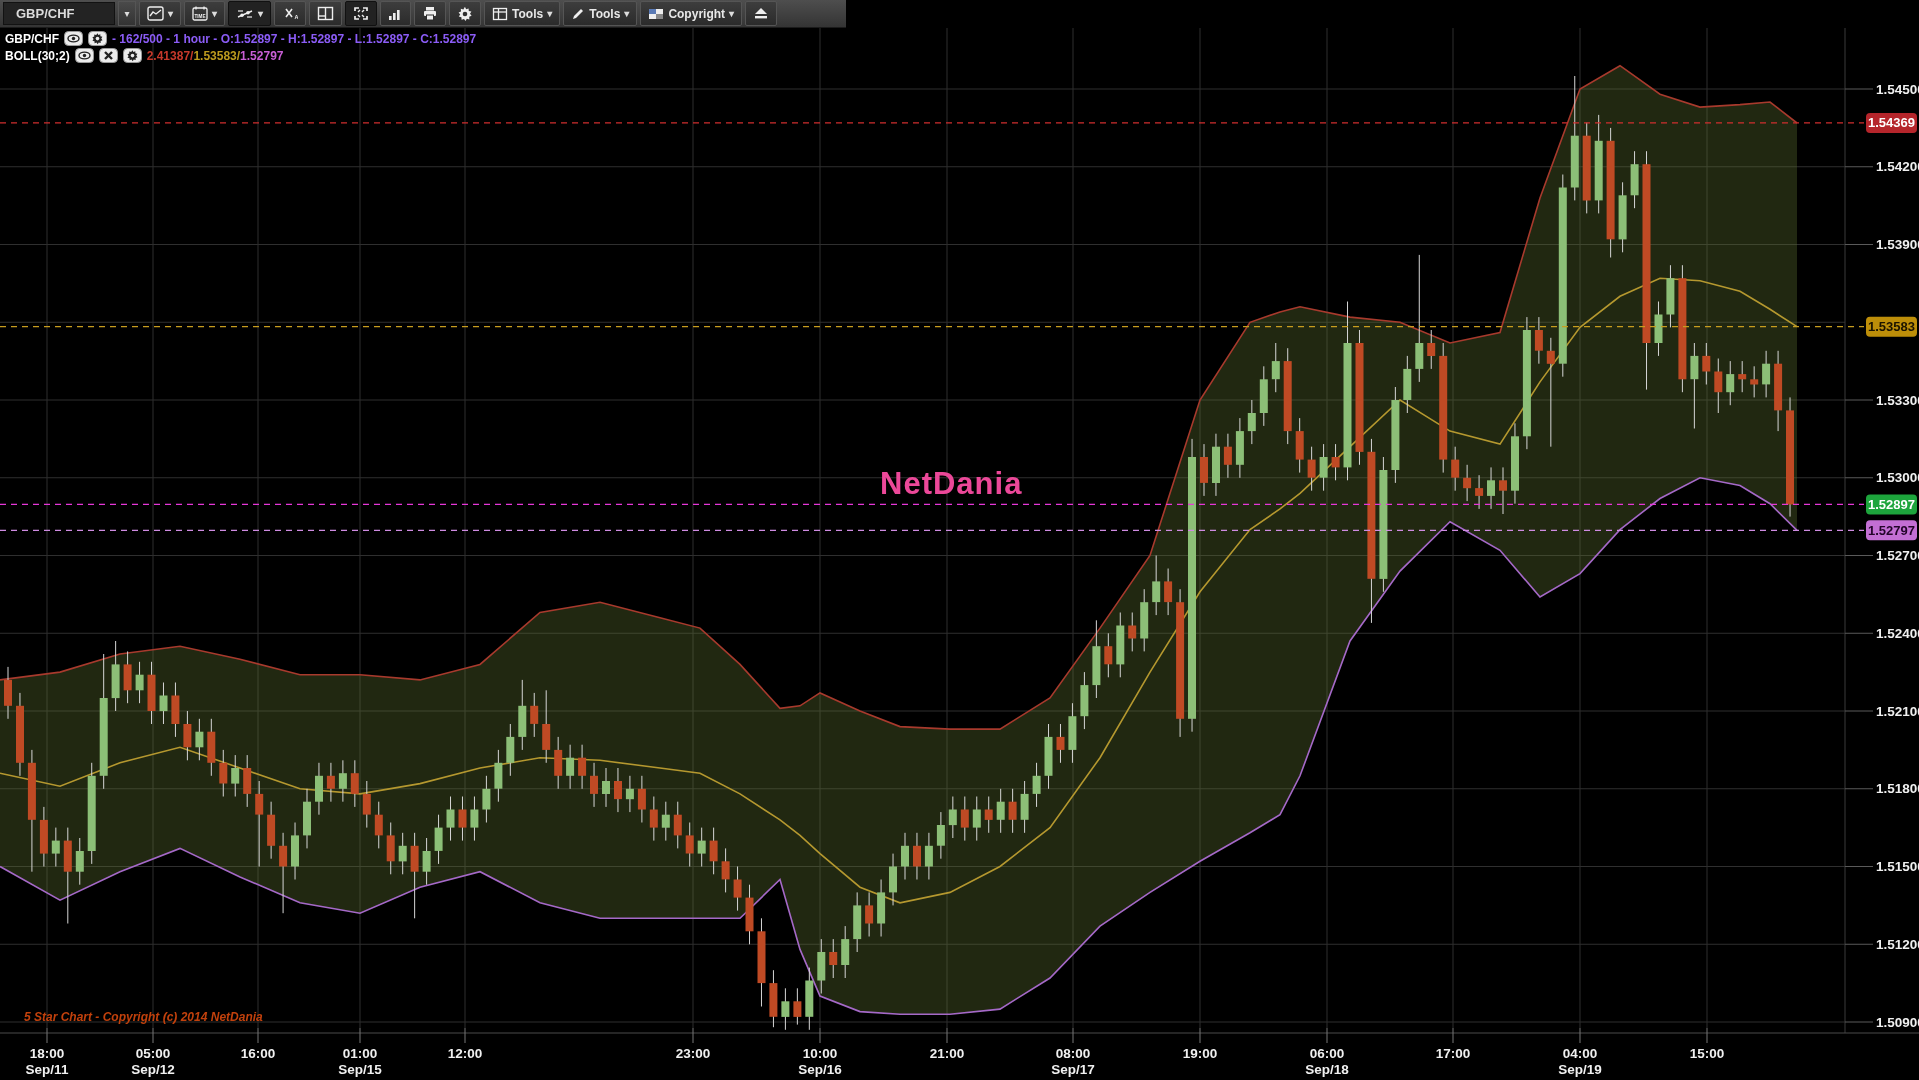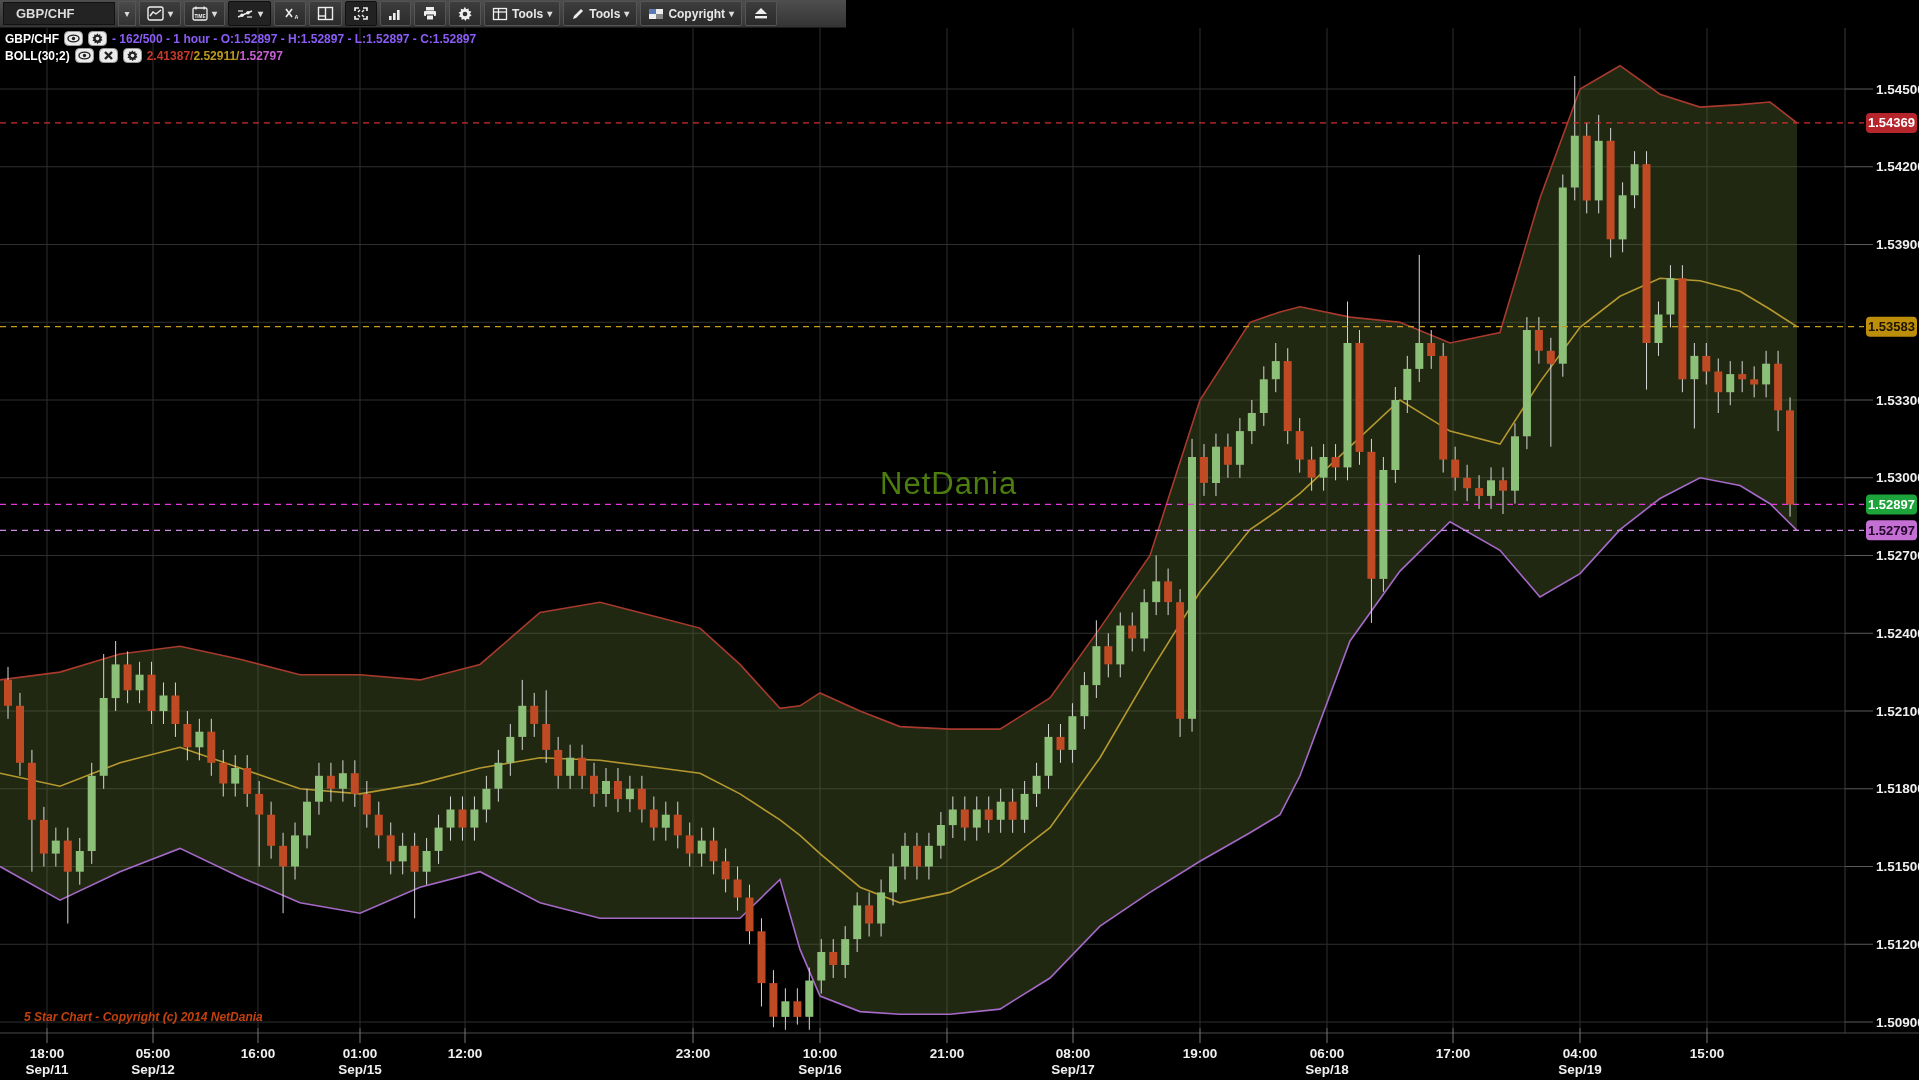--- a/index.html
+++ b/index.html
@@ -25,22 +25,22 @@
   
   #legend{position:absolute;left:5px;top:31px;color:#fff;z-index:5;}
   .lg-row{display:flex;align-items:center;gap:5px;height:15px;margin-bottom:2px;
     font-size:12px;font-weight:bold;white-space:nowrap;}
   .chip{display:block;}
   .lg-detail{color:#8b5cf6;}
   #boll-values span{margin-right:0px;}
 
   
   #chart{position:absolute;left:0;top:0;}
-  #watermark{position:absolute;left:880px;top:466px;color:#4d7c0f;font-size:31px;
-    letter-spacing:1px;font-weight:400;z-index:2;}
+  #watermark{position:absolute;left:880px;top:466px;color:#ec4899;font-size:31px;
+    letter-spacing:1px;font-weight:700;z-index:2;}
   #copyright{position:absolute;left:24px;top:1010px;color:#c2410c;font-size:12px;
     font-weight:bold;font-style:italic;z-index:3;}
 </style>
 </head>
 <body>
 
 <div id="stage">
 
   <svg id="chart" width="1919" height="1080">
       <g>
@@ -608,17 +608,17 @@
         </svg>
       <svg class="chip" width="19" height="15" viewBox="0 0 19 15">
           <rect x="0.5" y="0.5" width="18" height="14" rx="4" fill="#ececec" stroke="#999"></rect>
           <path d="M6 4 L13 11 M13 4 L6 11" stroke="#222" stroke-width="2.4"></path>
         </svg>
       <svg class="chip" width="19" height="15" viewBox="0 0 19 15">
           <rect x="0.5" y="0.5" width="18" height="14" rx="4" fill="#ececec" stroke="#999"></rect>
           <path d="M9.5 2.2 L10.4 3.9 12.3 3.3 12.4 5.3 14.4 5.8 13.3 7.5 14.5 9.2 12.6 9.9 12.7 11.9 10.7 11.5 9.7 13.2 8.5 11.6 6.6 12.2 6.5 10.2 4.5 9.7 5.6 8 4.4 6.3 6.3 5.6 6.2 3.6 8.2 4 Z" fill="#222"></path>
           <circle cx="9.5" cy="7.6" r="1.8" fill="#ececec"></circle>
         </svg>
-      <span id="boll-values"><span style="color: rgb(198, 57, 43);">2.41387/</span><span style="color: rgb(189, 154, 30);">2.52911/</span><span style="color: rgb(201, 95, 214);">1.52797</span></span>
+      <span id="boll-values"><span style="color: rgb(198, 57, 43);">2.41387/</span><span style="color: rgb(189, 154, 30);">1.53583/</span><span style="color: rgb(201, 95, 214);">1.52797</span></span>
     </div>
   </div>
 
 </div>
 
 </body></html>

